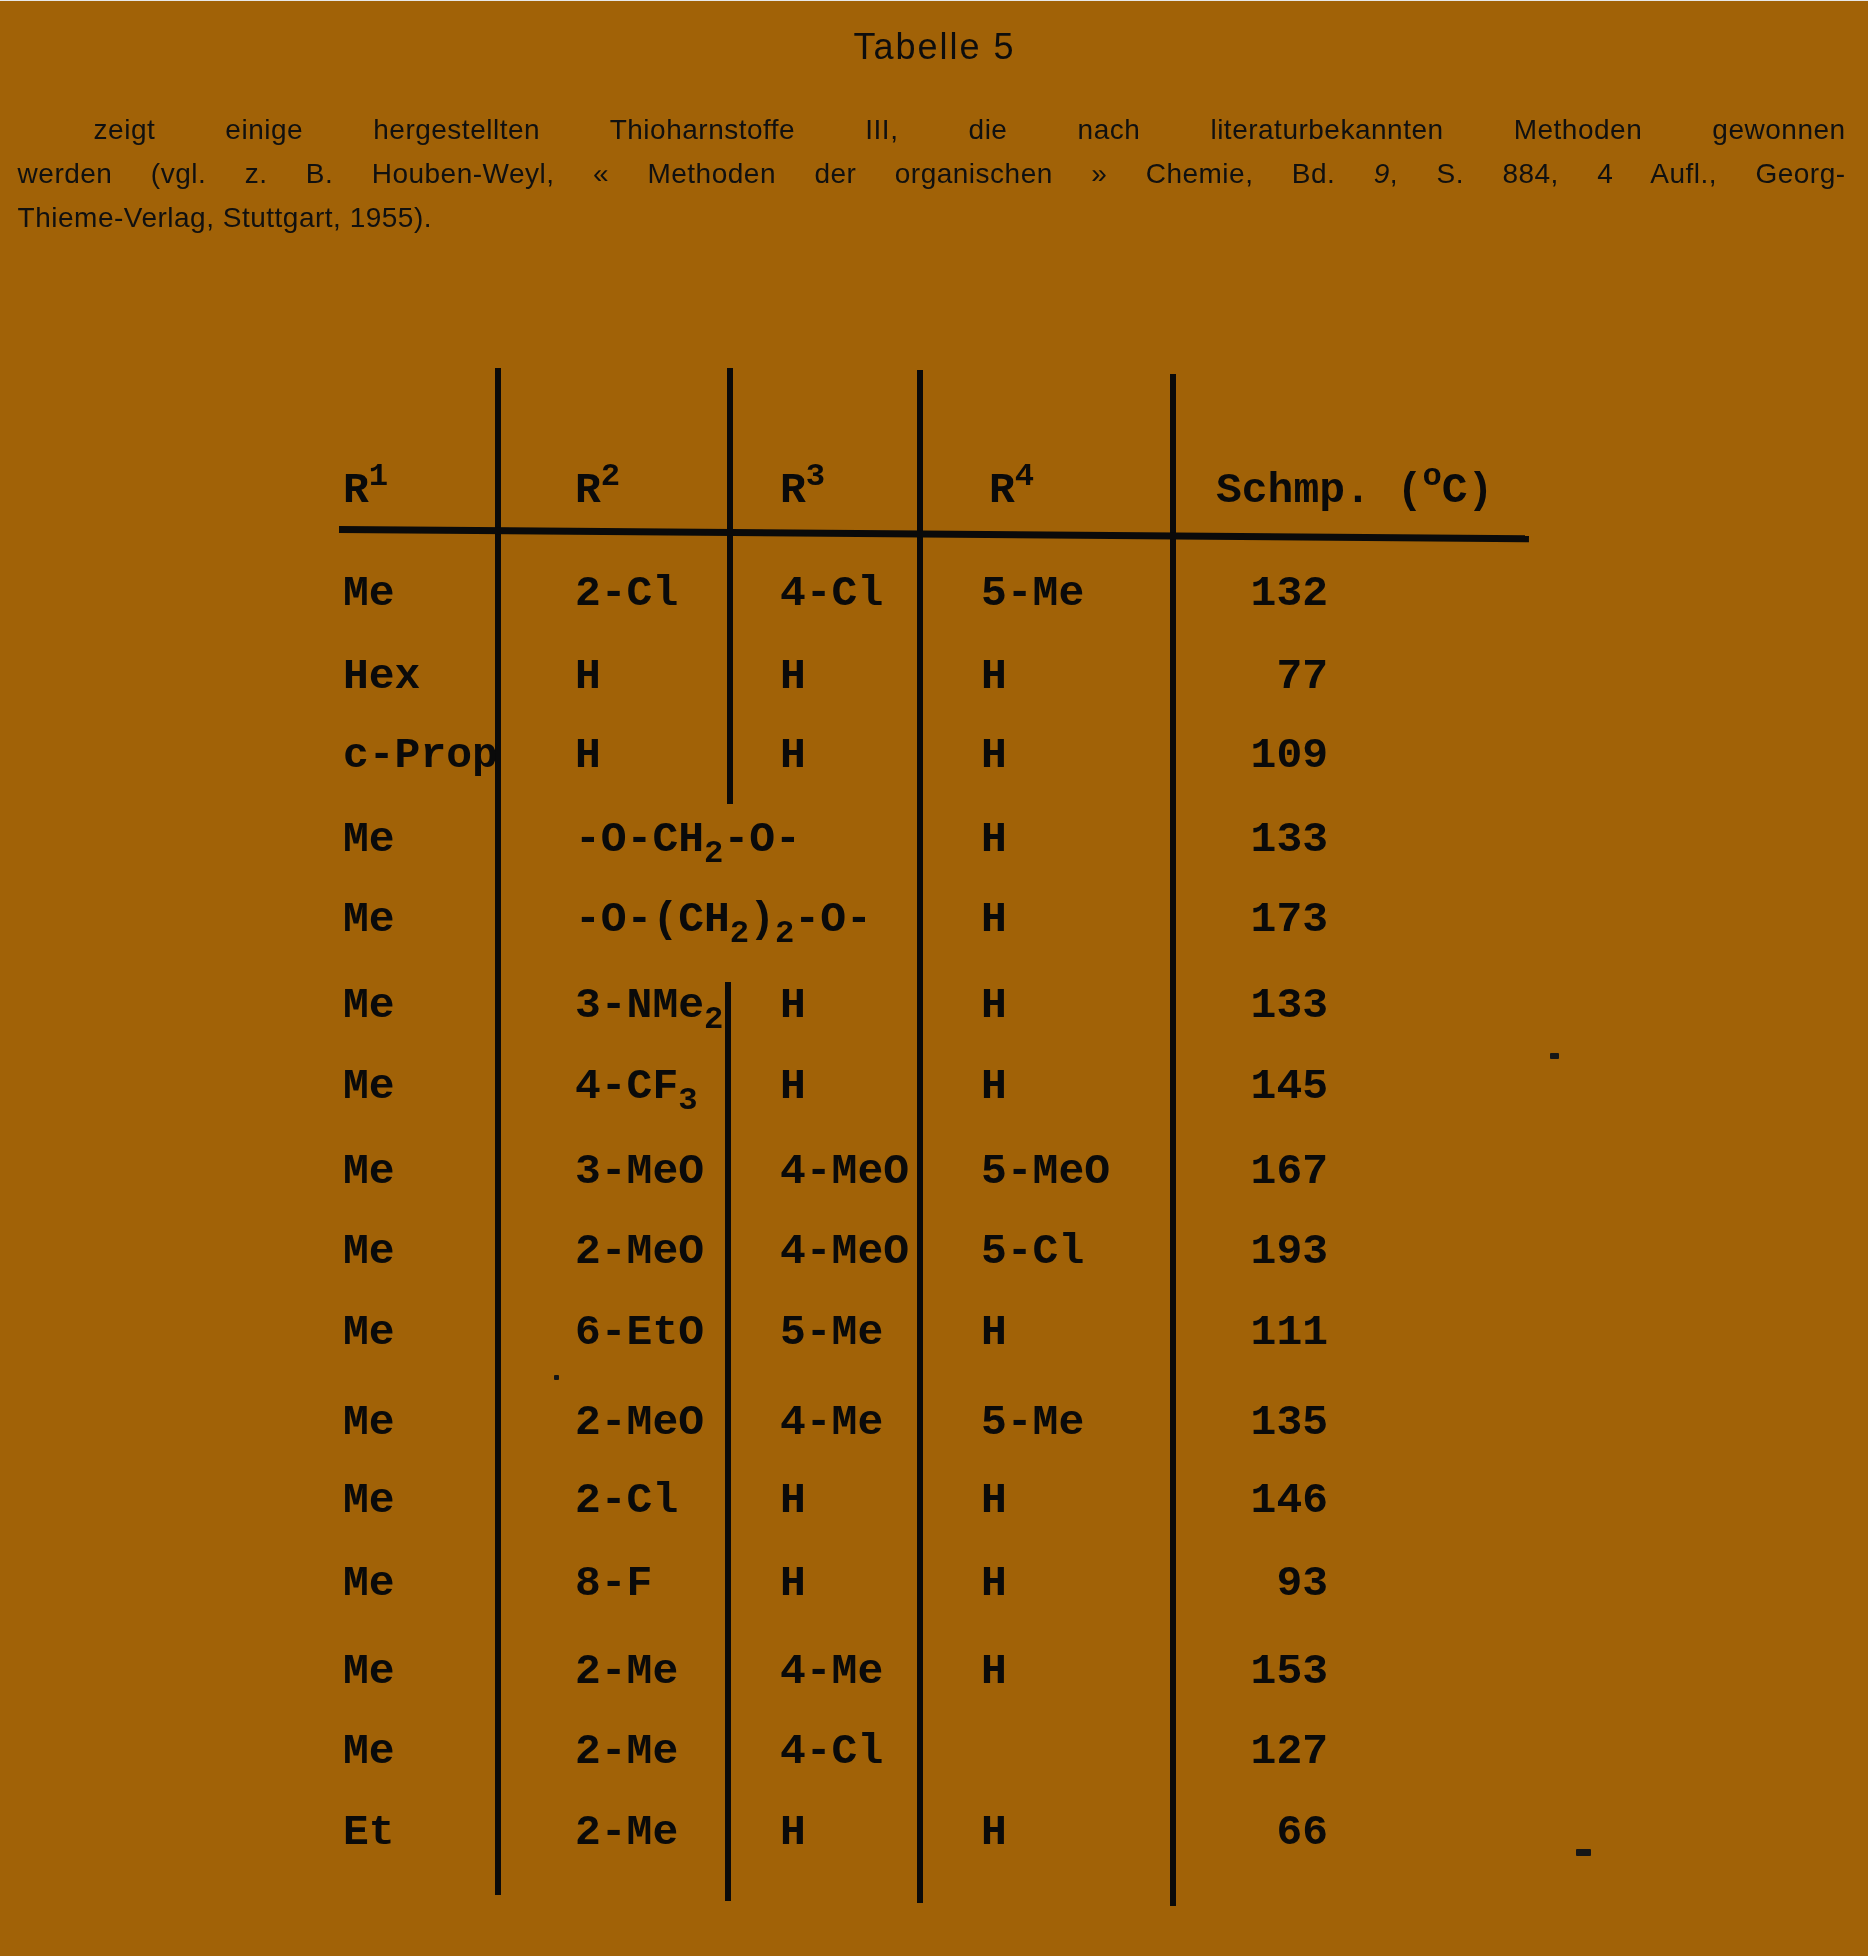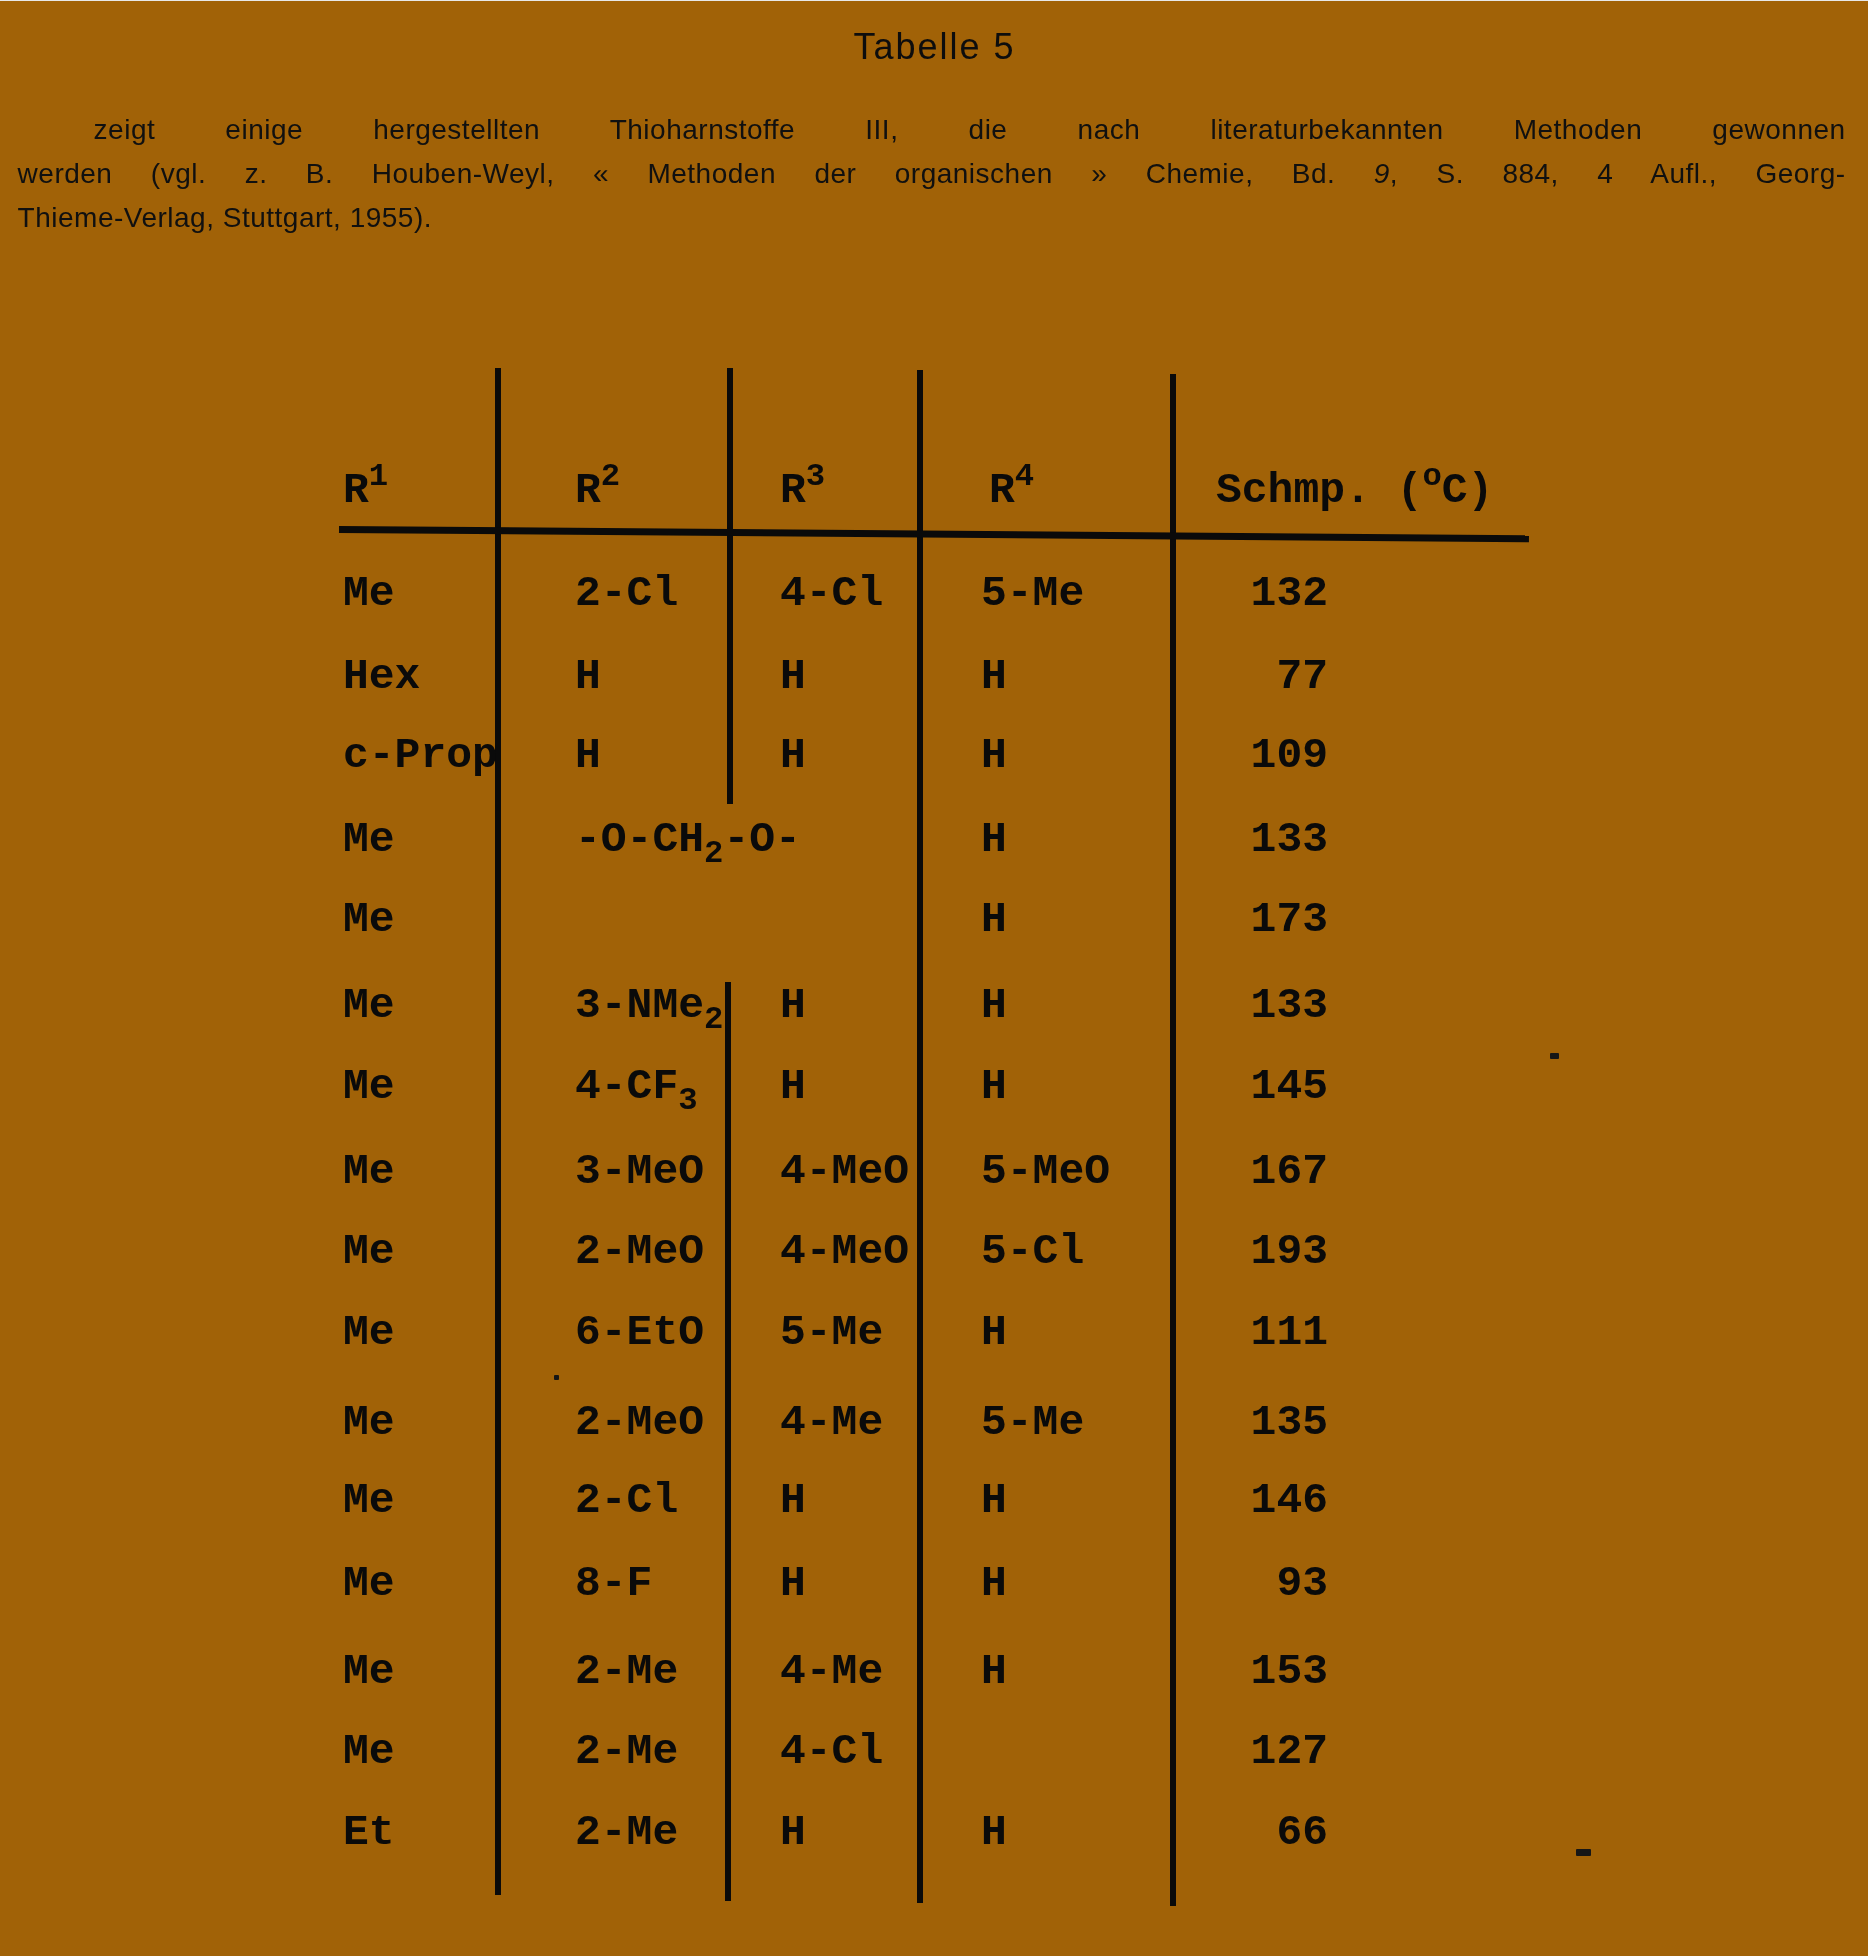--- a/index.html
+++ b/index.html
@@ -121,20 +121,21 @@
   </div>
         <div class="trow" style="top: 811px;">
     <span class="cell col-1">Me</span>
     <span class="cell col-2">-O-CH<sub>2</sub>-O-</span>
     <span class="cell col-3"></span>
     <span class="cell col-4">H</span>
     <span class="cell col-5">133</span>
   </div>
         <div class="trow" style="top: 891px;">
     <span class="cell col-1">Me</span>
+    <span class="cell col-2">-O-(CH<sub>2</sub>)<sub>2</sub>-O-</span>
     <span class="cell col-3"></span>
     <span class="cell col-4">H</span>
     <span class="cell col-5">173</span>
   </div>
         <div class="trow" style="top: 977px;">
     <span class="cell col-1">Me</span>
     <span class="cell col-2">3-NMe<sub>2</sub></span>
     <span class="cell col-3">H</span>
     <span class="cell col-4">H</span>
     <span class="cell col-5">133</span>

